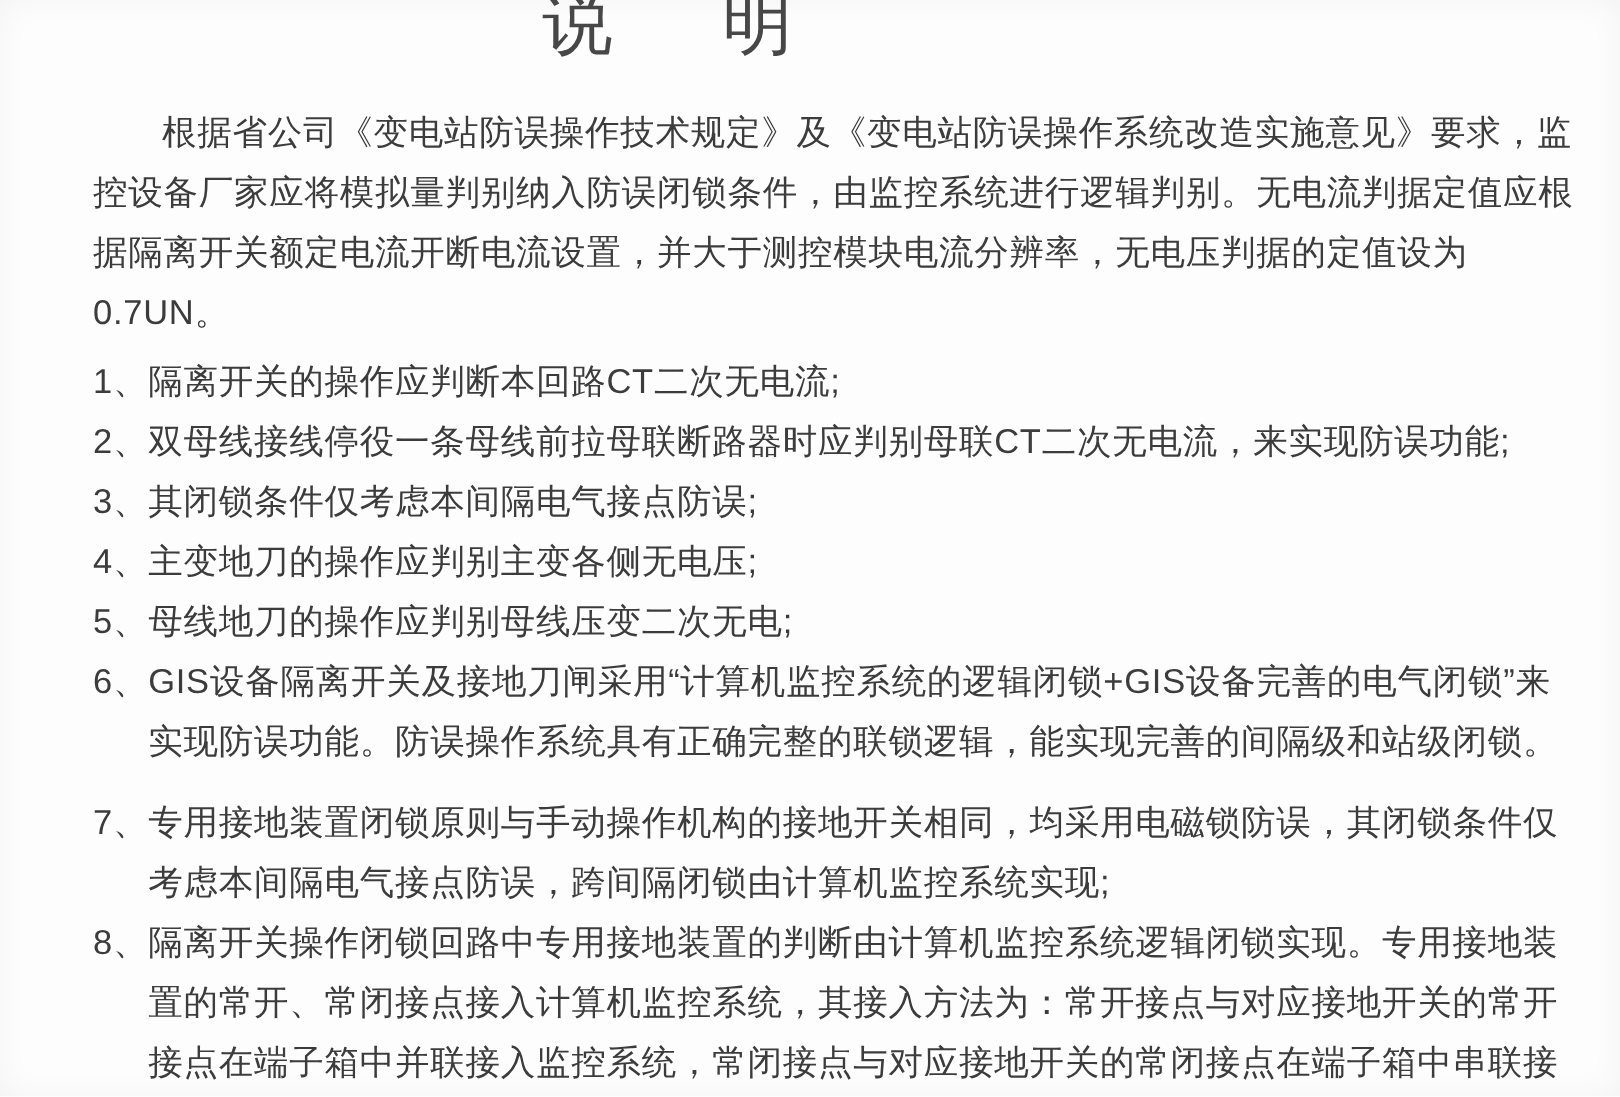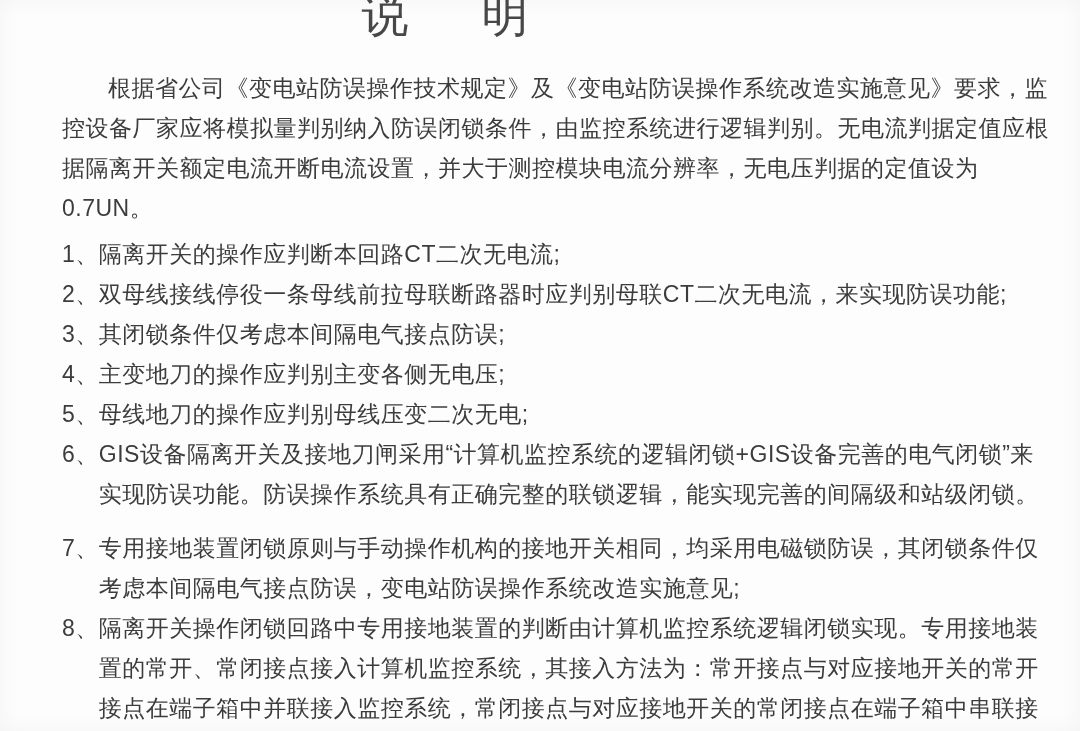--- a/index.html
+++ b/index.html
@@ -107,21 +107,21 @@
         <span class="txt">母线地刀的操作应判别母线压变二次无电;</span>
       </div>
 
       <div class="item">
         <span class="num">6、</span>
         <span class="txt">GIS设备隔离开关及接地刀闸采用“计算机监控系统的逻辑闭锁+GIS设备完善的电气闭锁”来实现防误功能。防误操作系统具有正确完整的联锁逻辑，能实现完善的间隔级和站级闭锁。</span>
       </div>
 
       <div class="item gap-before">
         <span class="num">7、</span>
-        <span class="txt">专用接地装置闭锁原则与手动操作机构的接地开关相同，均采用电磁锁防误，其闭锁条件仅考虑本间隔电气接点防误，变电站防误操作系统改造实施意见;</span>
+        <span class="txt">专用接地装置闭锁原则与手动操作机构的接地开关相同，均采用电磁锁防误，其闭锁条件仅考虑本间隔电气接点防误，跨间隔闭锁由计算机监控系统实现;</span>
       </div>
 
       <div class="item">
         <span class="num">8、</span>
         <span class="txt">隔离开关操作闭锁回路中专用接地装置的判断由计算机监控系统逻辑闭锁实现。专用接地装置的常开、常闭接点接入计算机监控系统，其接入方法为：常开接点与对应接地开关的常开接点在端子箱中并联接入监控系统，常闭接点与对应接地开关的常闭接点在端子箱中串联接入监控系统。</span>
       </div>
 
     </div>
   </div>
 </div>

